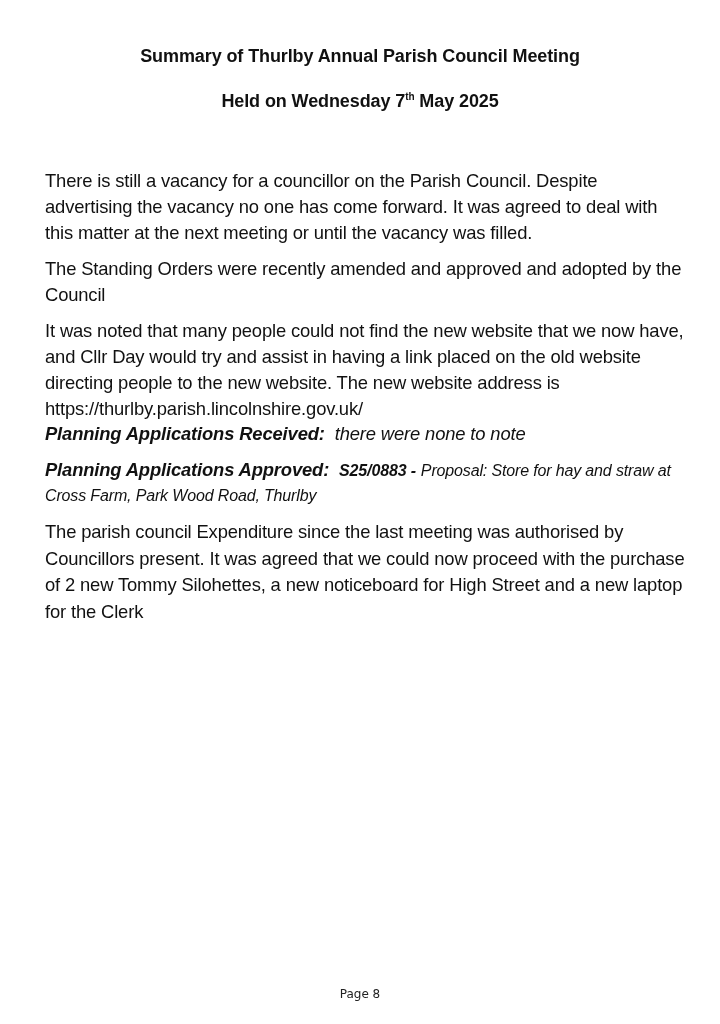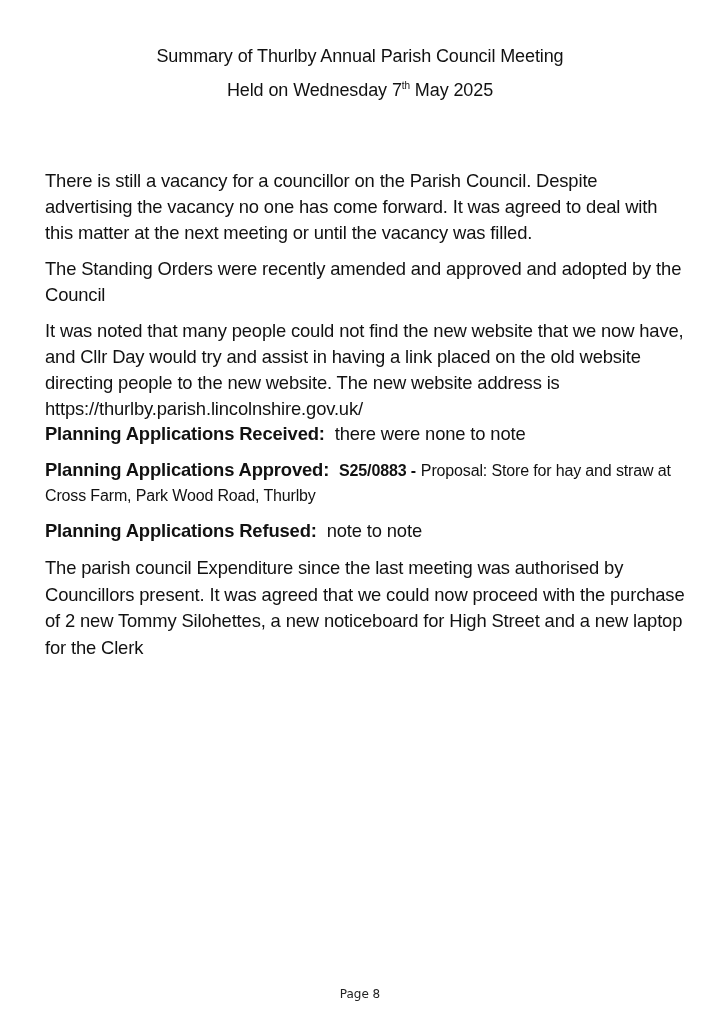--- a/index.html
+++ b/index.html
@@ -13,26 +13,26 @@
       position: relative;
       overflow: hidden;
       color: #111111;
       font-family: "Liberation Sans", sans-serif;
     }
     .title {
       position: absolute;
       left: 0;
       width: 720px;
       text-align: center;
-      font-weight: normal;
+      font-weight: bold;
       font-size: 18px;
       letter-spacing: -0.1px;
     }
     .title-1 { top: 46px; }
-    .title-2 { top: 80px; }
+    .title-2 { top: 91px; }
     .title sup {
       font-size: 10px;
       vertical-align: 7px;
       line-height: 0;
     }
     .content {
       position: absolute;
       left: 45px;
       top: 168px;
       width: 640px;
@@ -40,20 +40,21 @@
       line-height: 26px;
       letter-spacing: -0.15px;
     }
     .para {
       margin: 0 0 10px 0;
     }
     .para.website { margin-bottom: 0; }
     .plan {
       margin: 0 0 12px 0;
       line-height: 24px;
+      font-style: italic;
     }
     .plan .label {
       font-weight: bold;
     }
     .plan .ref {
       font-weight: bold;
       font-size: 16px;
     }
     .plan .small-line {
       font-size: 16px;
@@ -90,21 +91,17 @@
     <span class="label">Planning Applications Received:</span>&nbsp;
     <span>there were none to note</span>
   </p>
 
   <p class="plan">
     <span class="label">Planning Applications Approved:</span>&nbsp;
     <span class="ref">S25/0883 -</span>
     <span class="small-line">Proposal: Store for hay and straw at Cross Farm, Park Wood Road, Thurlby</span>
   </p>
 
-  <p class="plan">
-    <span class="label">Planning Applications Refused:</span>&nbsp;
-    <span>note to note</span>
-  </p>
 
   <p class="para expenditure">The parish council Expenditure since the last meeting was authorised by Councillors present. It was agreed that we could now proceed with the purchase of 2 new Tommy Silohettes, a new noticeboard for High Street and a new laptop for the Clerk</p>
 </div>
 
 <div class="page-number">Page 8</div>
 
 </body></html>

